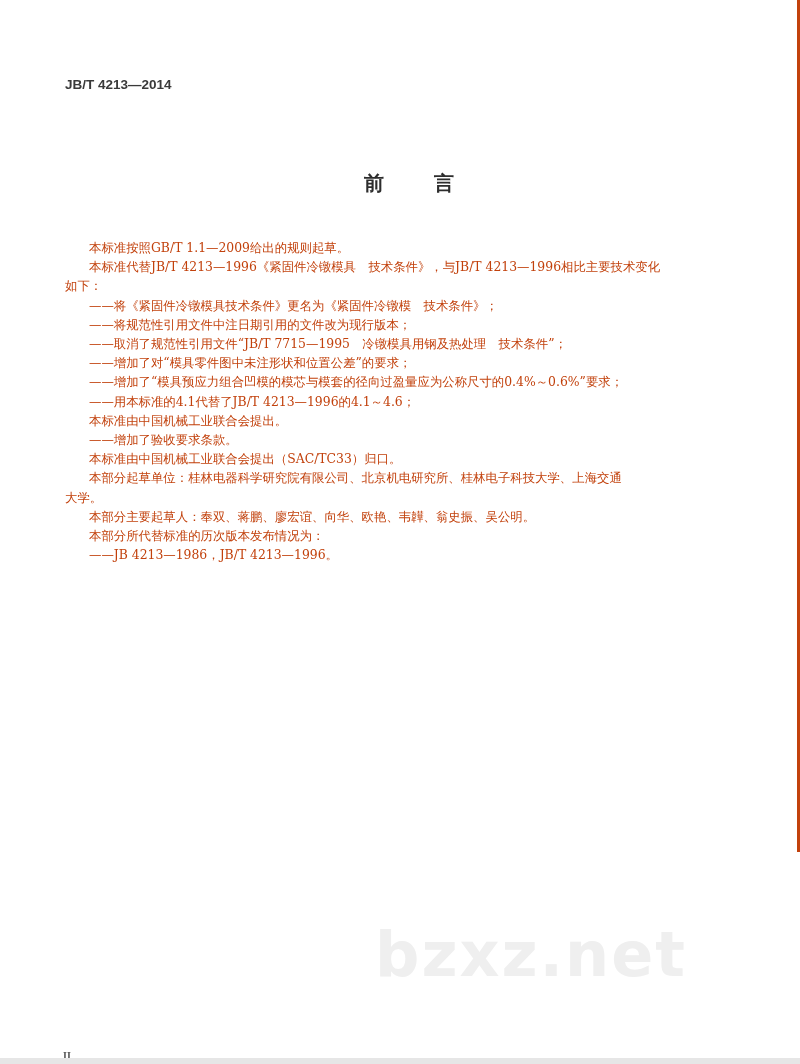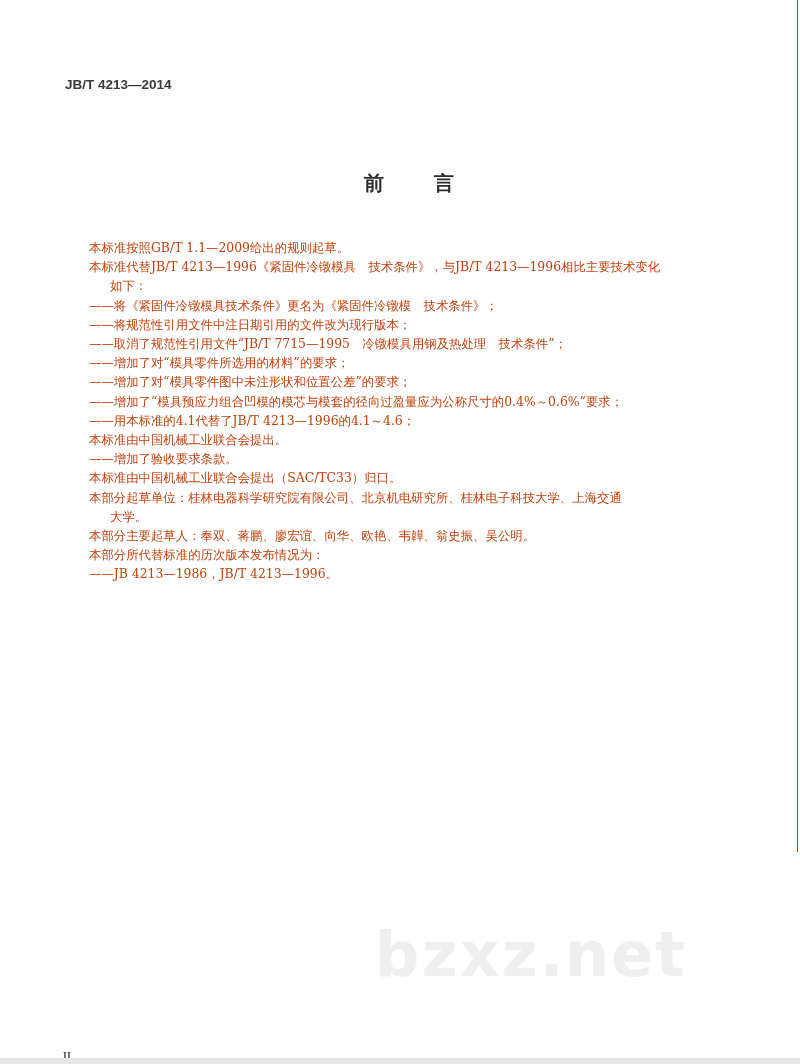--- a/index.html
+++ b/index.html
@@ -14,21 +14,21 @@
       overflow: hidden;
       font-family: "DejaVu Serif", "Liberation Serif", serif;
       color: #2a2a2a;
     }
     .page {
       position: absolute;
       left: 0; top: 0;
       width: 797px;
       height: 852px;
       background: #ffffff;
-      border-right: 1px solid #c2410c;
+      border-right: 4px solid #c2410c;
     }
     .doc-id {
       position: absolute;
       left: 65px;
       top: 77px;
       font-family: "Liberation Sans", sans-serif;
       font-weight: bold;
       font-size: 13.5px;
       color: #3a3a3a;
       letter-spacing: 0px;
@@ -55,21 +55,21 @@
       font-size: 12.4px;
       line-height: 19.2px;
       color: #c2410c;
     }
     .p {
       margin: 0;
       padding: 0;
       white-space: nowrap;
     }
     .indent { padding-left: 24px; }
-    .flush { padding-left: 0; margin-left: 45px; }
+    .flush { padding-left: 0; }
     .watermark {
       position: absolute;
       left: 375px;
       top: 918px;
       font-family: "DejaVu Sans", sans-serif;
       font-weight: bold;
       font-size: 62px;
       letter-spacing: 2px;
       color: #efefef;
     }
@@ -101,21 +101,20 @@
     <span>前</span><span class="gap"></span><span>言</span>
   </div>
 
   <div class="body">
     <p class="p indent">本标准按照GB/T 1.1—2009给出的规则起草。</p>
     <p class="p indent">本标准代替JB/T 4213—1996《紧固件冷镦模具　技术条件》，与JB/T 4213—1996相比主要技术变化</p>
     <p class="p flush">如下：</p>
     <p class="p indent">——将《紧固件冷镦模具技术条件》更名为《紧固件冷镦模　技术条件》；</p>
     <p class="p indent">——将规范性引用文件中注日期引用的文件改为现行版本；</p>
     <p class="p indent">——取消了规范性引用文件“JB/T 7715—1995　冷镦模具用钢及热处理　技术条件”；</p>
-    <p class="p indent">——增加了对“模具零件所选用的材料”的要求；</p>
     <p class="p indent">——增加了对“模具零件图中未注形状和位置公差”的要求；</p>
     <p class="p indent">——增加了“模具预应力组合凹模的模芯与模套的径向过盈量应为公称尺寸的0.4%～0.6%”要求；</p>
     <p class="p indent">——用本标准的4.1代替了JB/T 4213—1996的4.1～4.6；</p>
     <p class="p indent">本标准由中国机械工业联合会提出。</p>
     <p class="p indent">——增加了验收要求条款。</p>
     <p class="p indent">本标准由中国机械工业联合会提出（SAC/TC33）归口。</p>
     <p class="p indent">本部分起草单位：桂林电器科学研究院有限公司、北京机电研究所、桂林电子科技大学、上海交通</p>
     <p class="p flush">大学。</p>
     <p class="p indent">本部分主要起草人：奉双、蒋鹏、廖宏谊、向华、欧艳、韦韡、翁史振、吴公明。</p>
     <p class="p indent">本部分所代替标准的历次版本发布情况为：</p>

